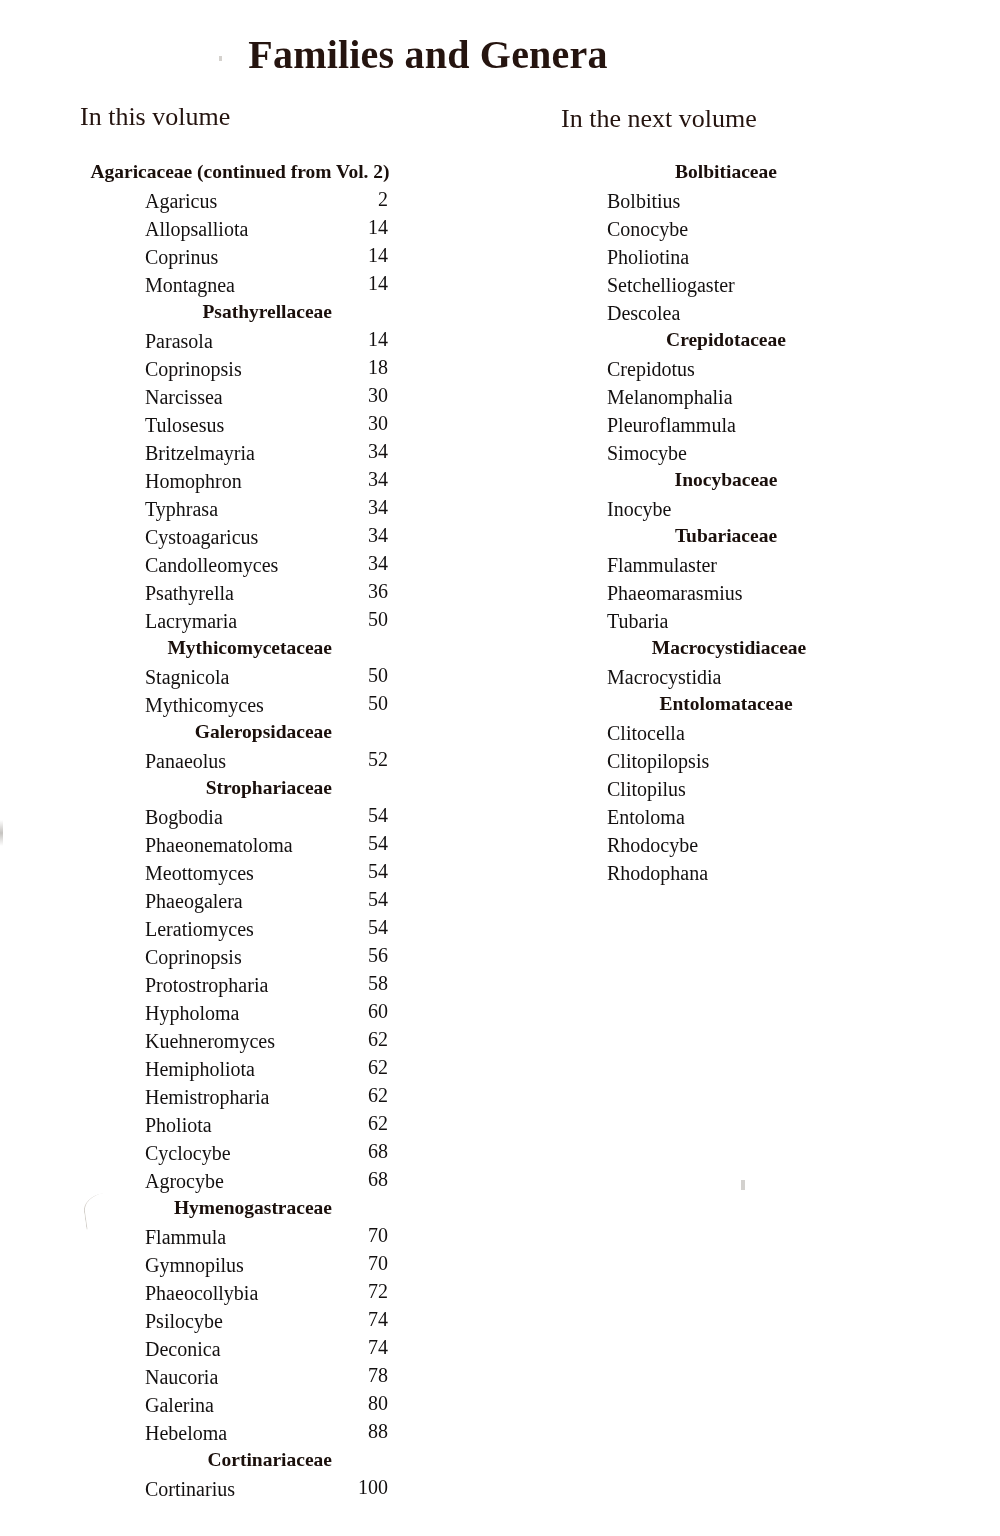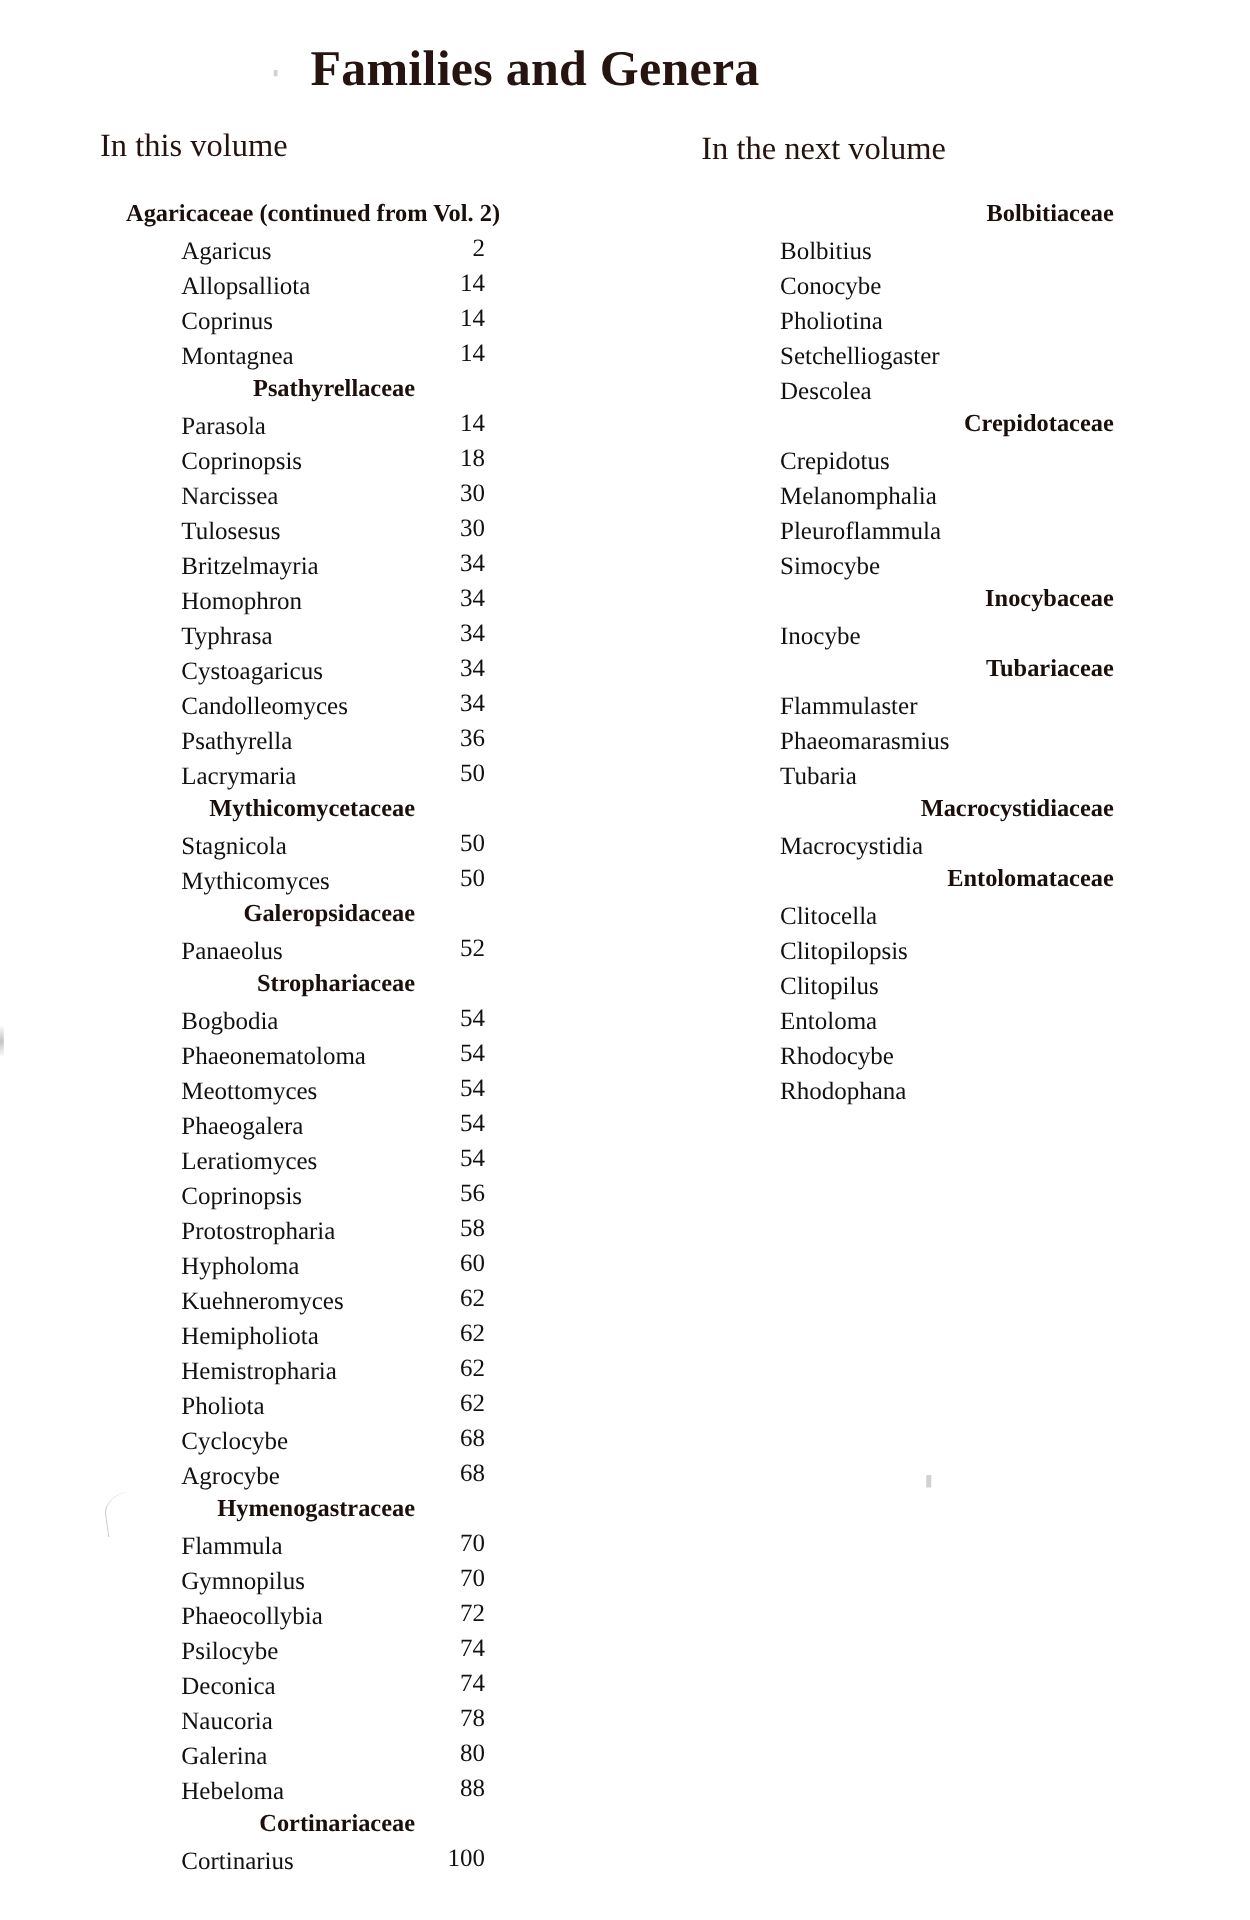--- a/index.html
+++ b/index.html
@@ -60,46 +60,46 @@
     white-space: nowrap;
   }
   
   #col-left .family {
     width: 252px;
     text-align: right;
     padding-right: 0;
   }
   
   #col-left .family.flush {
-    text-align: right;
+    text-align: center;
     width: auto;
   }
   #col-right .family {
-    text-align: right;
+    text-align: center;
   }
   #col-right .family.nudge {
     padding-left: 6px;
   }
 
   
   .genus-row {
     position: relative;
     height: 28px;
     line-height: 26px;
     white-space: nowrap;
   }
   .genus-name {
     position: absolute;
     left: 65px;
     top: 0;
     font-size: 20px;
     color: #131010;
   }
   #col-right .genus-name {
-    left: 63px;
+    left: 46px;
   }
   .genus-page {
     position: absolute;
     left: 240px;
     top: -2px;
     width: 68px;
     text-align: right;
     font-size: 20px;
     color: #131010;
   }

